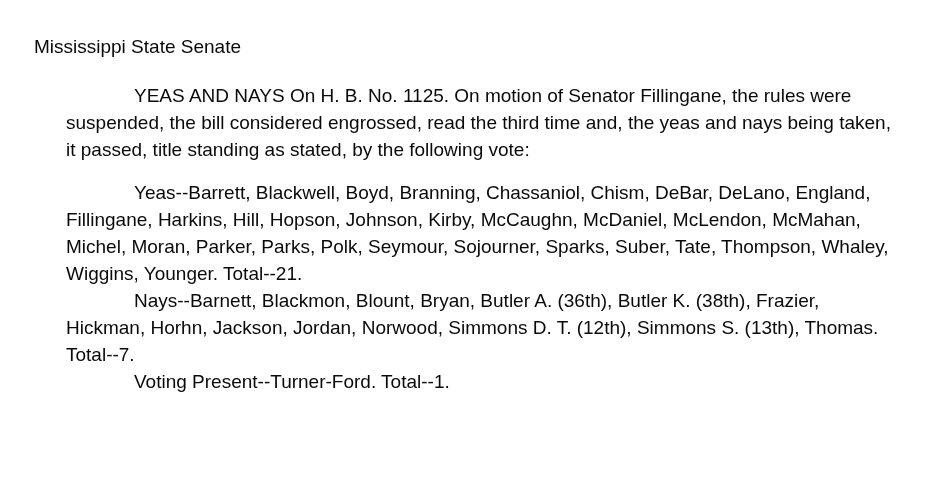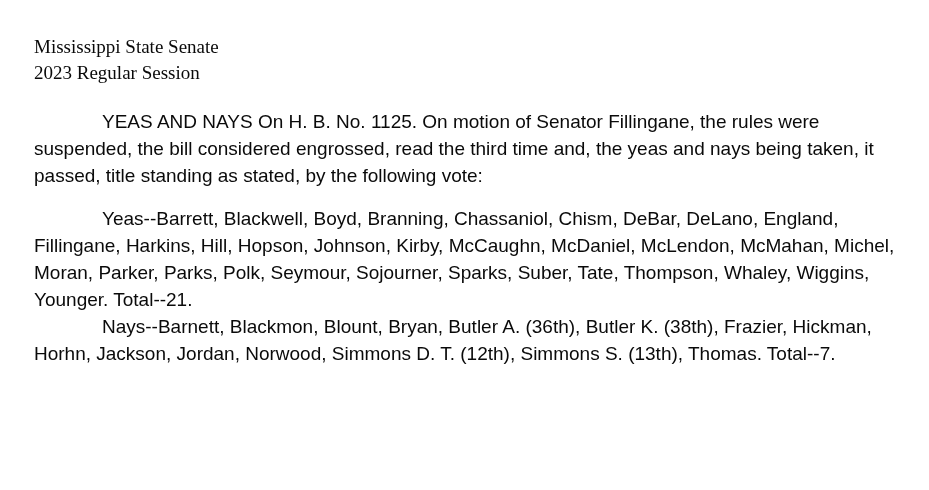--- a/index.html
+++ b/index.html
@@ -18,53 +18,53 @@
     width: 929px;
     height: 490px;
     box-sizing: border-box;
     padding: 34px 30px 0 34px;
     position: relative;
   }
   .header-line {
     font-size: 19px;
     line-height: 26px;
     white-space: pre;
-    font-family: Liberation Serif, serif;
   }
   .block {
     font-size: 19px;
     line-height: 27px;
     text-align: left;
+    margin-left: 32px;
   }
   .gap-lg { height: 22px; }
   .gap-sm { height: 16px; }
   .indent {
     display: inline-block;
     width: 68px;
   }
   p {
     margin: 0;
   }
 </style>
 </head>
 <body>
 
 <div class="page">
 
   <div class="header">
     <div class="header-line">Mississippi State Senate</div>
-    <div class="header-line">2023 Regular Session</div>
   </div>
 
   <div class="gap-lg"></div>
 
   <div class="block">
     <p><span class="indent"></span><span>YEAS AND NAYS On H. B. No. 1125.  On motion of Senator Fillingane, the rules were suspended, the bill considered engrossed, read the third time and, the yeas and nays being taken, it passed, title standing as stated, by the following vote:</span></p>
   </div>
 
   <div class="gap-sm"></div>
 
   <div class="block">
     <p><span class="indent"></span><span>Yeas--Barrett, Blackwell, Boyd, Branning, Chassaniol, Chism, DeBar, DeLano, England, Fillingane, Harkins, Hill, Hopson, Johnson, Kirby, McCaughn, McDaniel, McLendon, McMahan, Michel, Moran, Parker, Parks, Polk, Seymour, Sojourner, Sparks, Suber, Tate, Thompson, Whaley, Wiggins, Younger.  Total--21.</span></p>
     <p><span class="indent"></span><span>Nays--Barnett, Blackmon, Blount, Bryan, Butler A. (36th), Butler K. (38th), Frazier, Hickman, Horhn, Jackson, Jordan, Norwood, Simmons D. T. (12th), Simmons S. (13th), Thomas.  Total--7.</span></p>
+    <p><span class="indent"></span><span>Voting Present--Turner-Ford.  Total--1.</span></p>
   </div>
 
 </div>
 
 </body></html>

